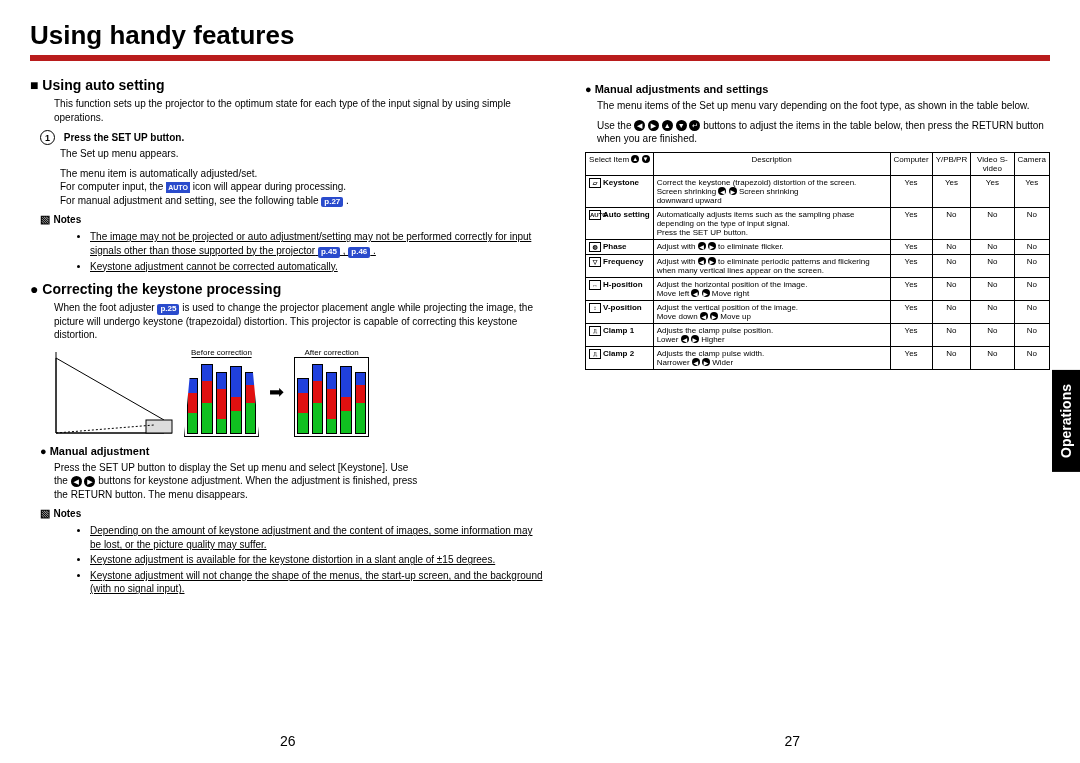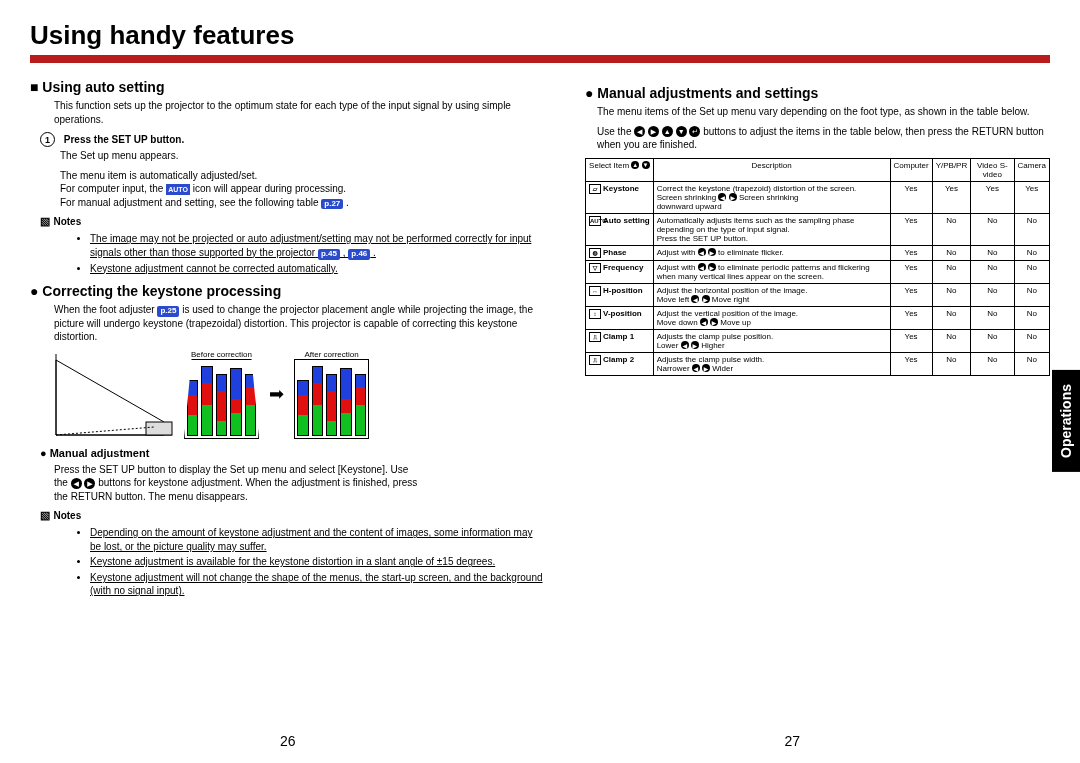--- a/index.html
+++ b/index.html
@@ -15,21 +15,21 @@
   }
   .page {
     padding: 20px 30px;
     position: relative;
     height: 100%;
     box-sizing: border-box;
   }
   .title {
     font-size: 26px;
     font-weight: bold;
-    border-bottom: 8px solid #b91c1c;
+    border-bottom: 6px solid #b91c1c;
     padding-bottom: 4px;
     margin-bottom: 8px;
   }
   .columns {
     display: flex;
     gap: 40px;
   }
   .col {
     flex: 1;
   }
@@ -356,21 +356,21 @@
 
       <div class="notes-h note-icon">Notes</div>
       <ul class="note-list">
         <li>Depending on the amount of keystone adjustment and the content of images, some information may be lost, or the picture quality may suffer.</li>
         <li>Keystone adjustment is available for the keystone distortion in a slant angle of ±15 degrees.</li>
         <li>Keystone adjustment will not change the shape of the menus, the start-up screen, and the background (with no signal input).</li>
       </ul>
     </div>
 
     <div class="col col-right">
-      <div class="section-h bullet" style="font-size:14px;margin-top:14px;">Manual adjustments and settings</div>
+      <div class="section-h bullet" style="font-size:11px;margin-top:14px;">Manual adjustments and settings</div>
       <div class="para-noindent">The menu items of the Set up menu vary depending on the foot type, as shown in the table below.</div>
       <div class="para-noindent">
         <span>Use the</span>
         <span class="arrow-btn">◀</span>
         <span class="arrow-btn">▶</span>
         <span class="arrow-btn">▲</span>
         <span class="arrow-btn">▼</span>
         <span class="arrow-btn">↵</span>
         <span>buttons to adjust the items in the table below, then press the RETURN button when you are finished.</span>
       </div>

